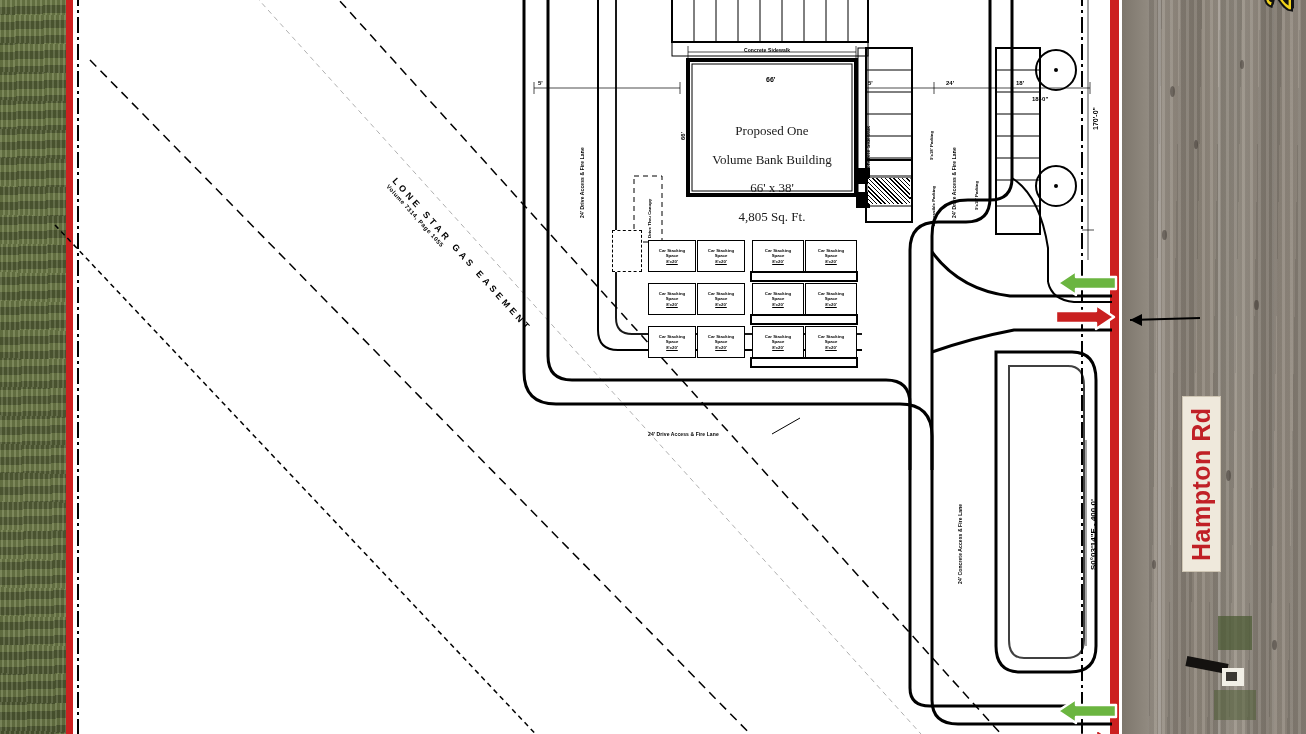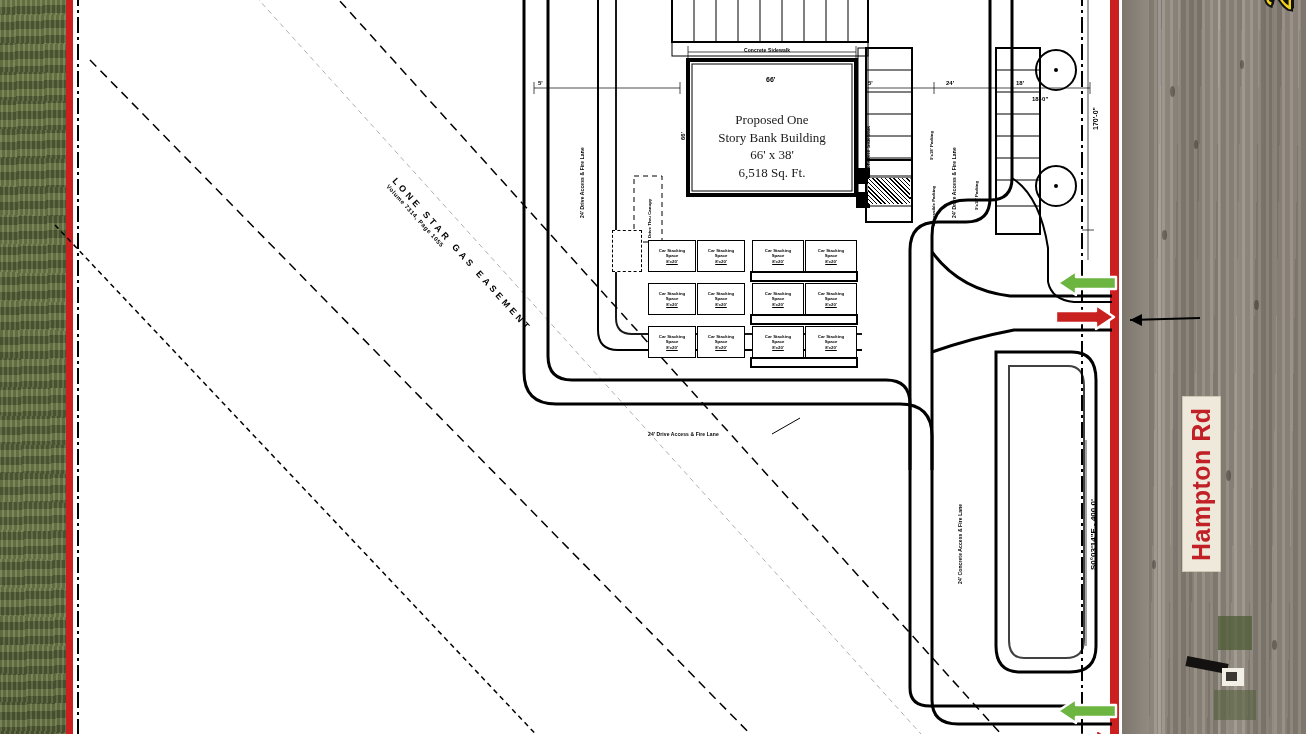--- a/index.html
+++ b/index.html
@@ -35,21 +35,21 @@
   .prop-line{position:absolute;background:#cc2020;}
   .prop-left{left:66px;top:0;bottom:0;width:7px;}
   .prop-right{left:1110px;top:0;bottom:0;width:9px;}
 
   
   #plan{position:absolute;left:0;top:0;width:1306px;height:734px;}
 
   
   .lbl{position:absolute;color:#000;white-space:nowrap;line-height:1.12;}
   .bldg-txt{font-family:"Liberation Serif",serif;text-align:center;font-size:13px;color:#1a1a1a;}
-  .bldg-txt div{margin:3px 0;}
+  .bldg-txt div{margin:14px 0;}
 
   .tiny{font-size:5px;font-weight:bold;letter-spacing:.1px;}
   .tiny2{font-size:4.4px;font-weight:bold;}
   .dim{font-size:6px;font-weight:bold;}
   .vert{transform-origin:0 0;}
 
   
   .stack-cell{
     position:absolute;border:1px solid #000;background:#fff;
     font-size:4.3px;font-weight:bold;text-align:center;color:#000;
@@ -323,23 +323,23 @@
     <span class="d">8'x20'</span>
   </div>
   <div class="stack-bar" style="left:750px;top:357px;width:108px;height:11px;">
       <i></i>
     </div>
 
   <div class="stack-cell" style="left:606px;top:236px;width:40px;height:28px;border-style:dashed;font-size:4px;transform:rotate(-90deg);transform-origin:center;"></div>
 
   <div class="lbl bldg-txt" style="left:688px;top:110px;width:168px;">
     <div>Proposed One</div>
-    <div>Story Bank Building</div>
+    <div>Volume Bank Building</div>
     <div>66' x 38'</div>
-    <div>6,518 Sq. Ft.</div>
+    <div>4,805 Sq. Ft.</div>
   </div>
 
   <div class="lbl tiny" style="left:744px;top:48px;">Concrete Sidewalk</div>
 
   <div class="lbl tiny vert" style="left:866px;top:172px;transform:rotate(-90deg);">Concrete Sidewalk</div>
 
   <div class="lbl" style="left:398px;top:176px;transform:rotate(48deg);transform-origin:0 0;">
     <div style="font-size:9px;font-weight:bold;letter-spacing:3.5px;">LONE STAR GAS EASEMENT</div>
     <div style="font-size:6px;font-weight:bold;letter-spacing:.6px;margin-top:1px;">Volume 7314, Page 1055</div>
   </div>

